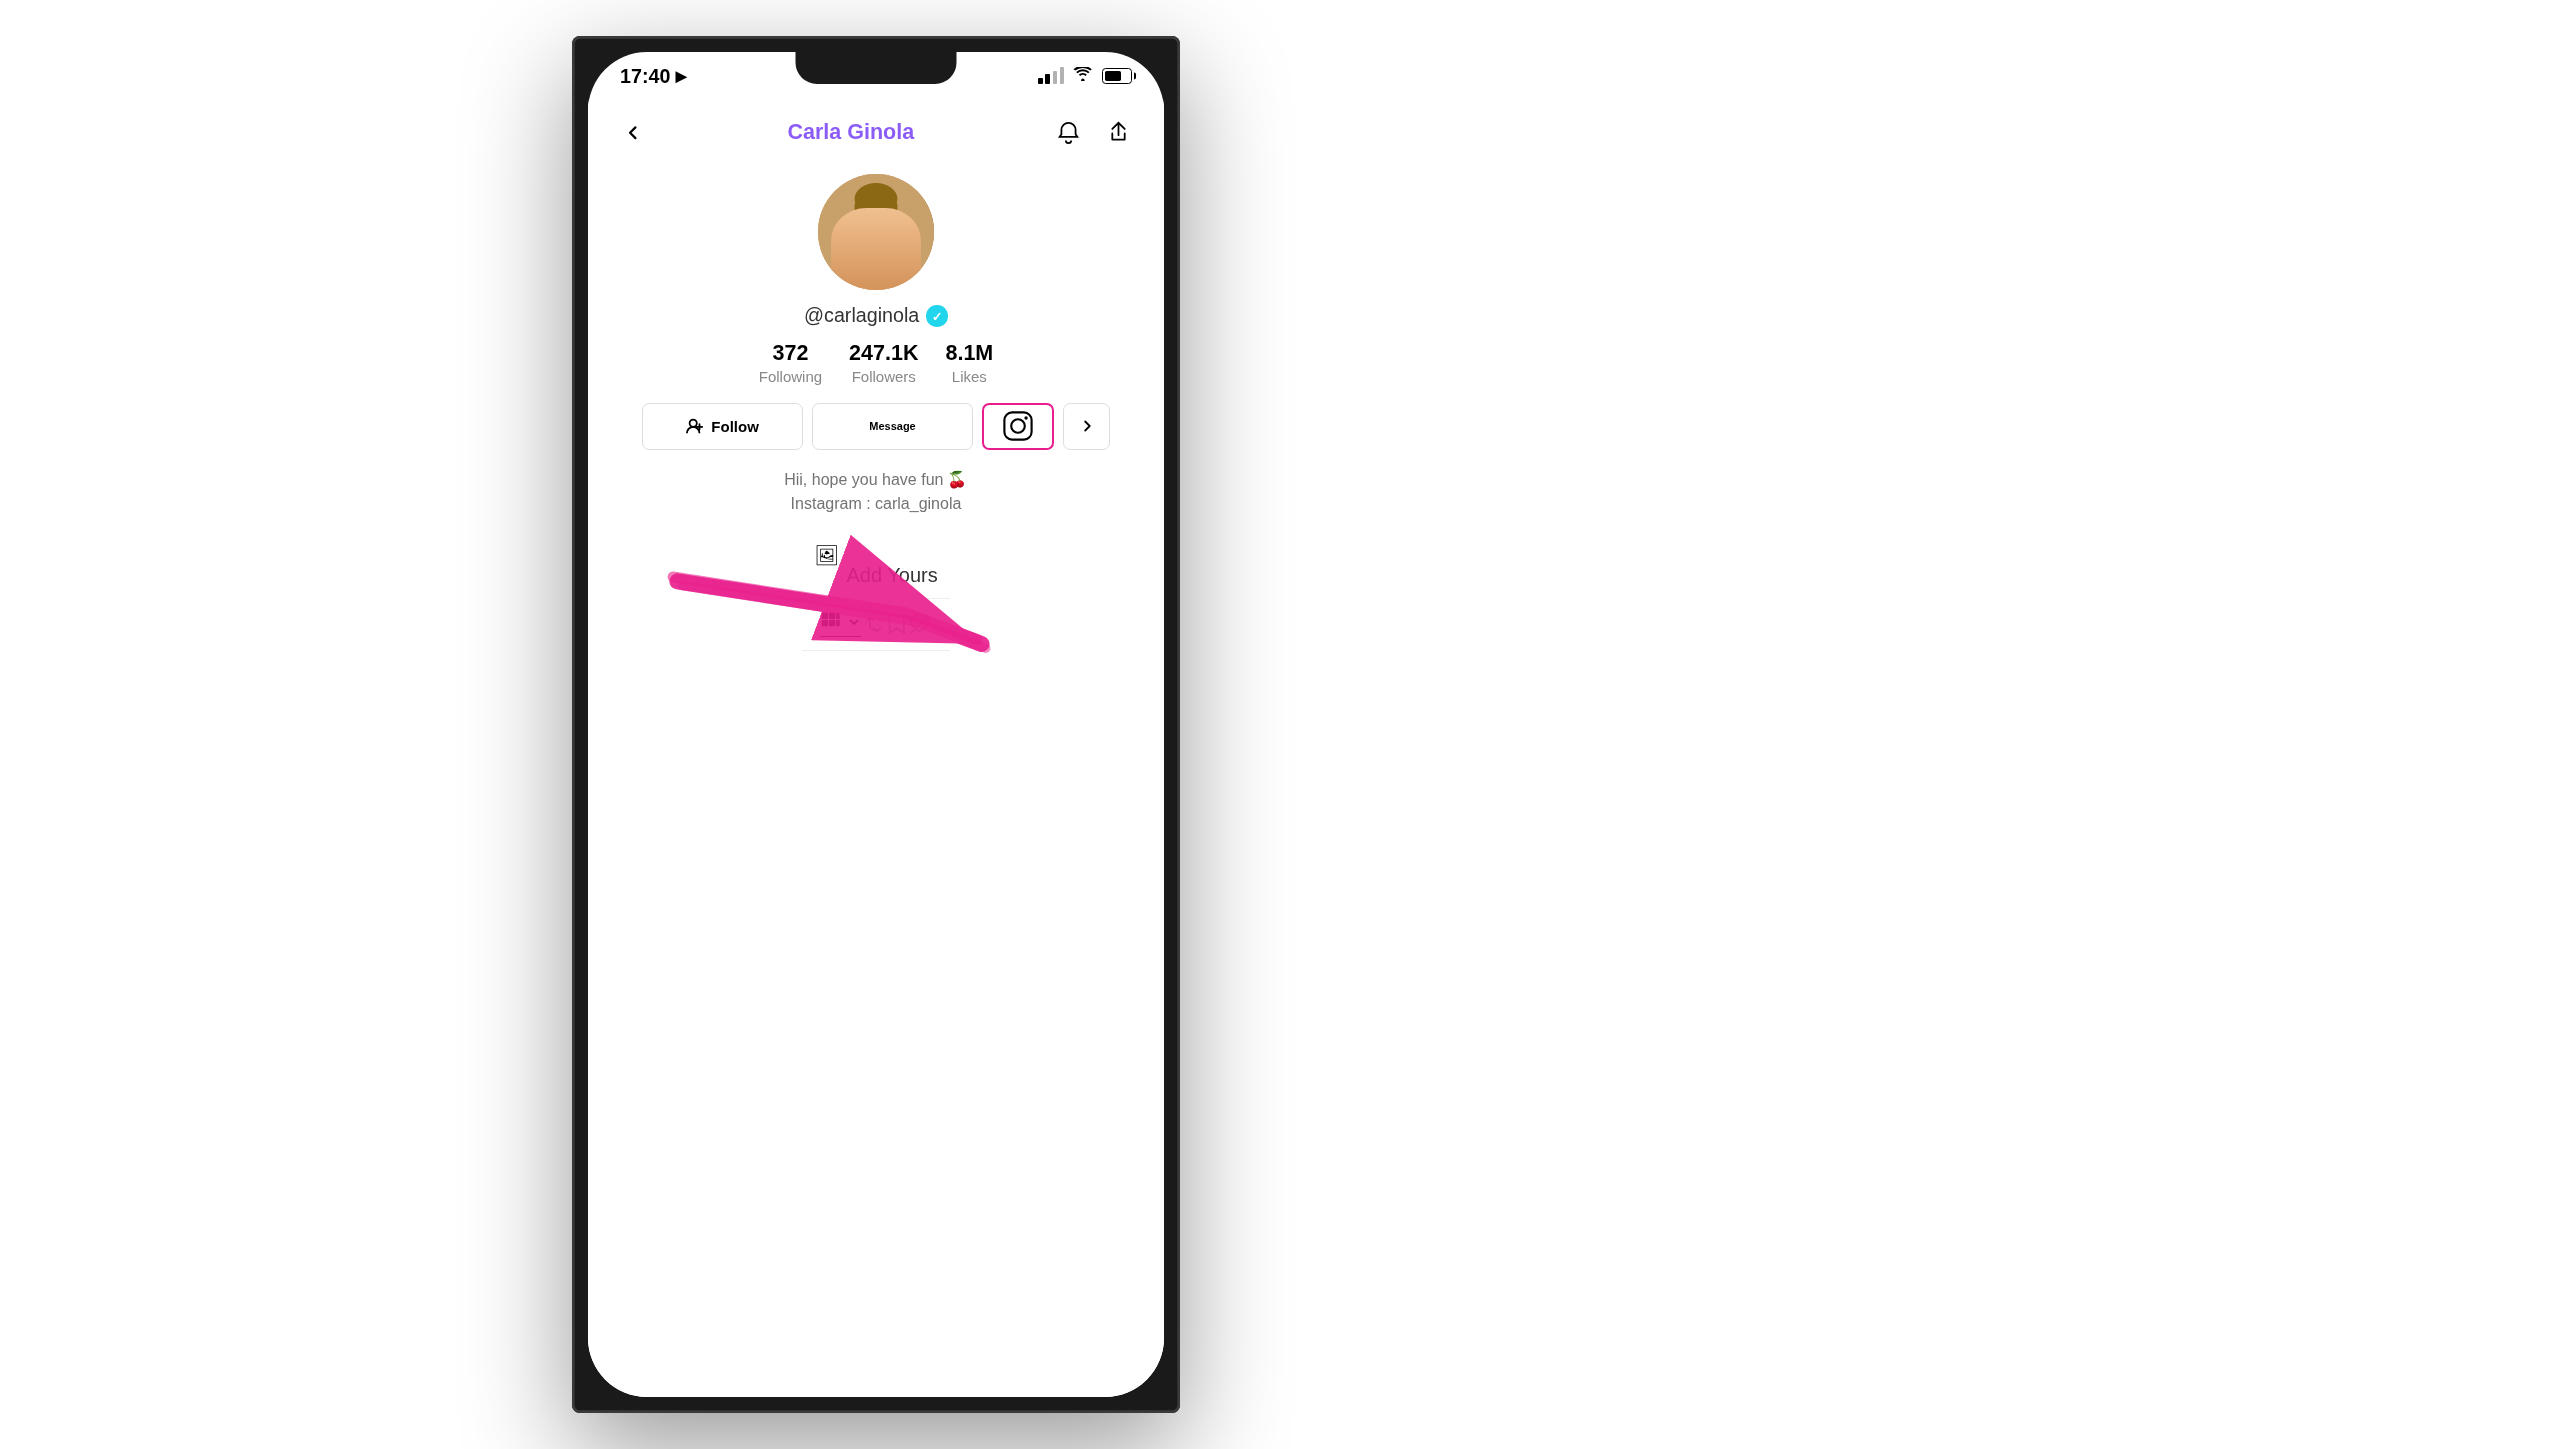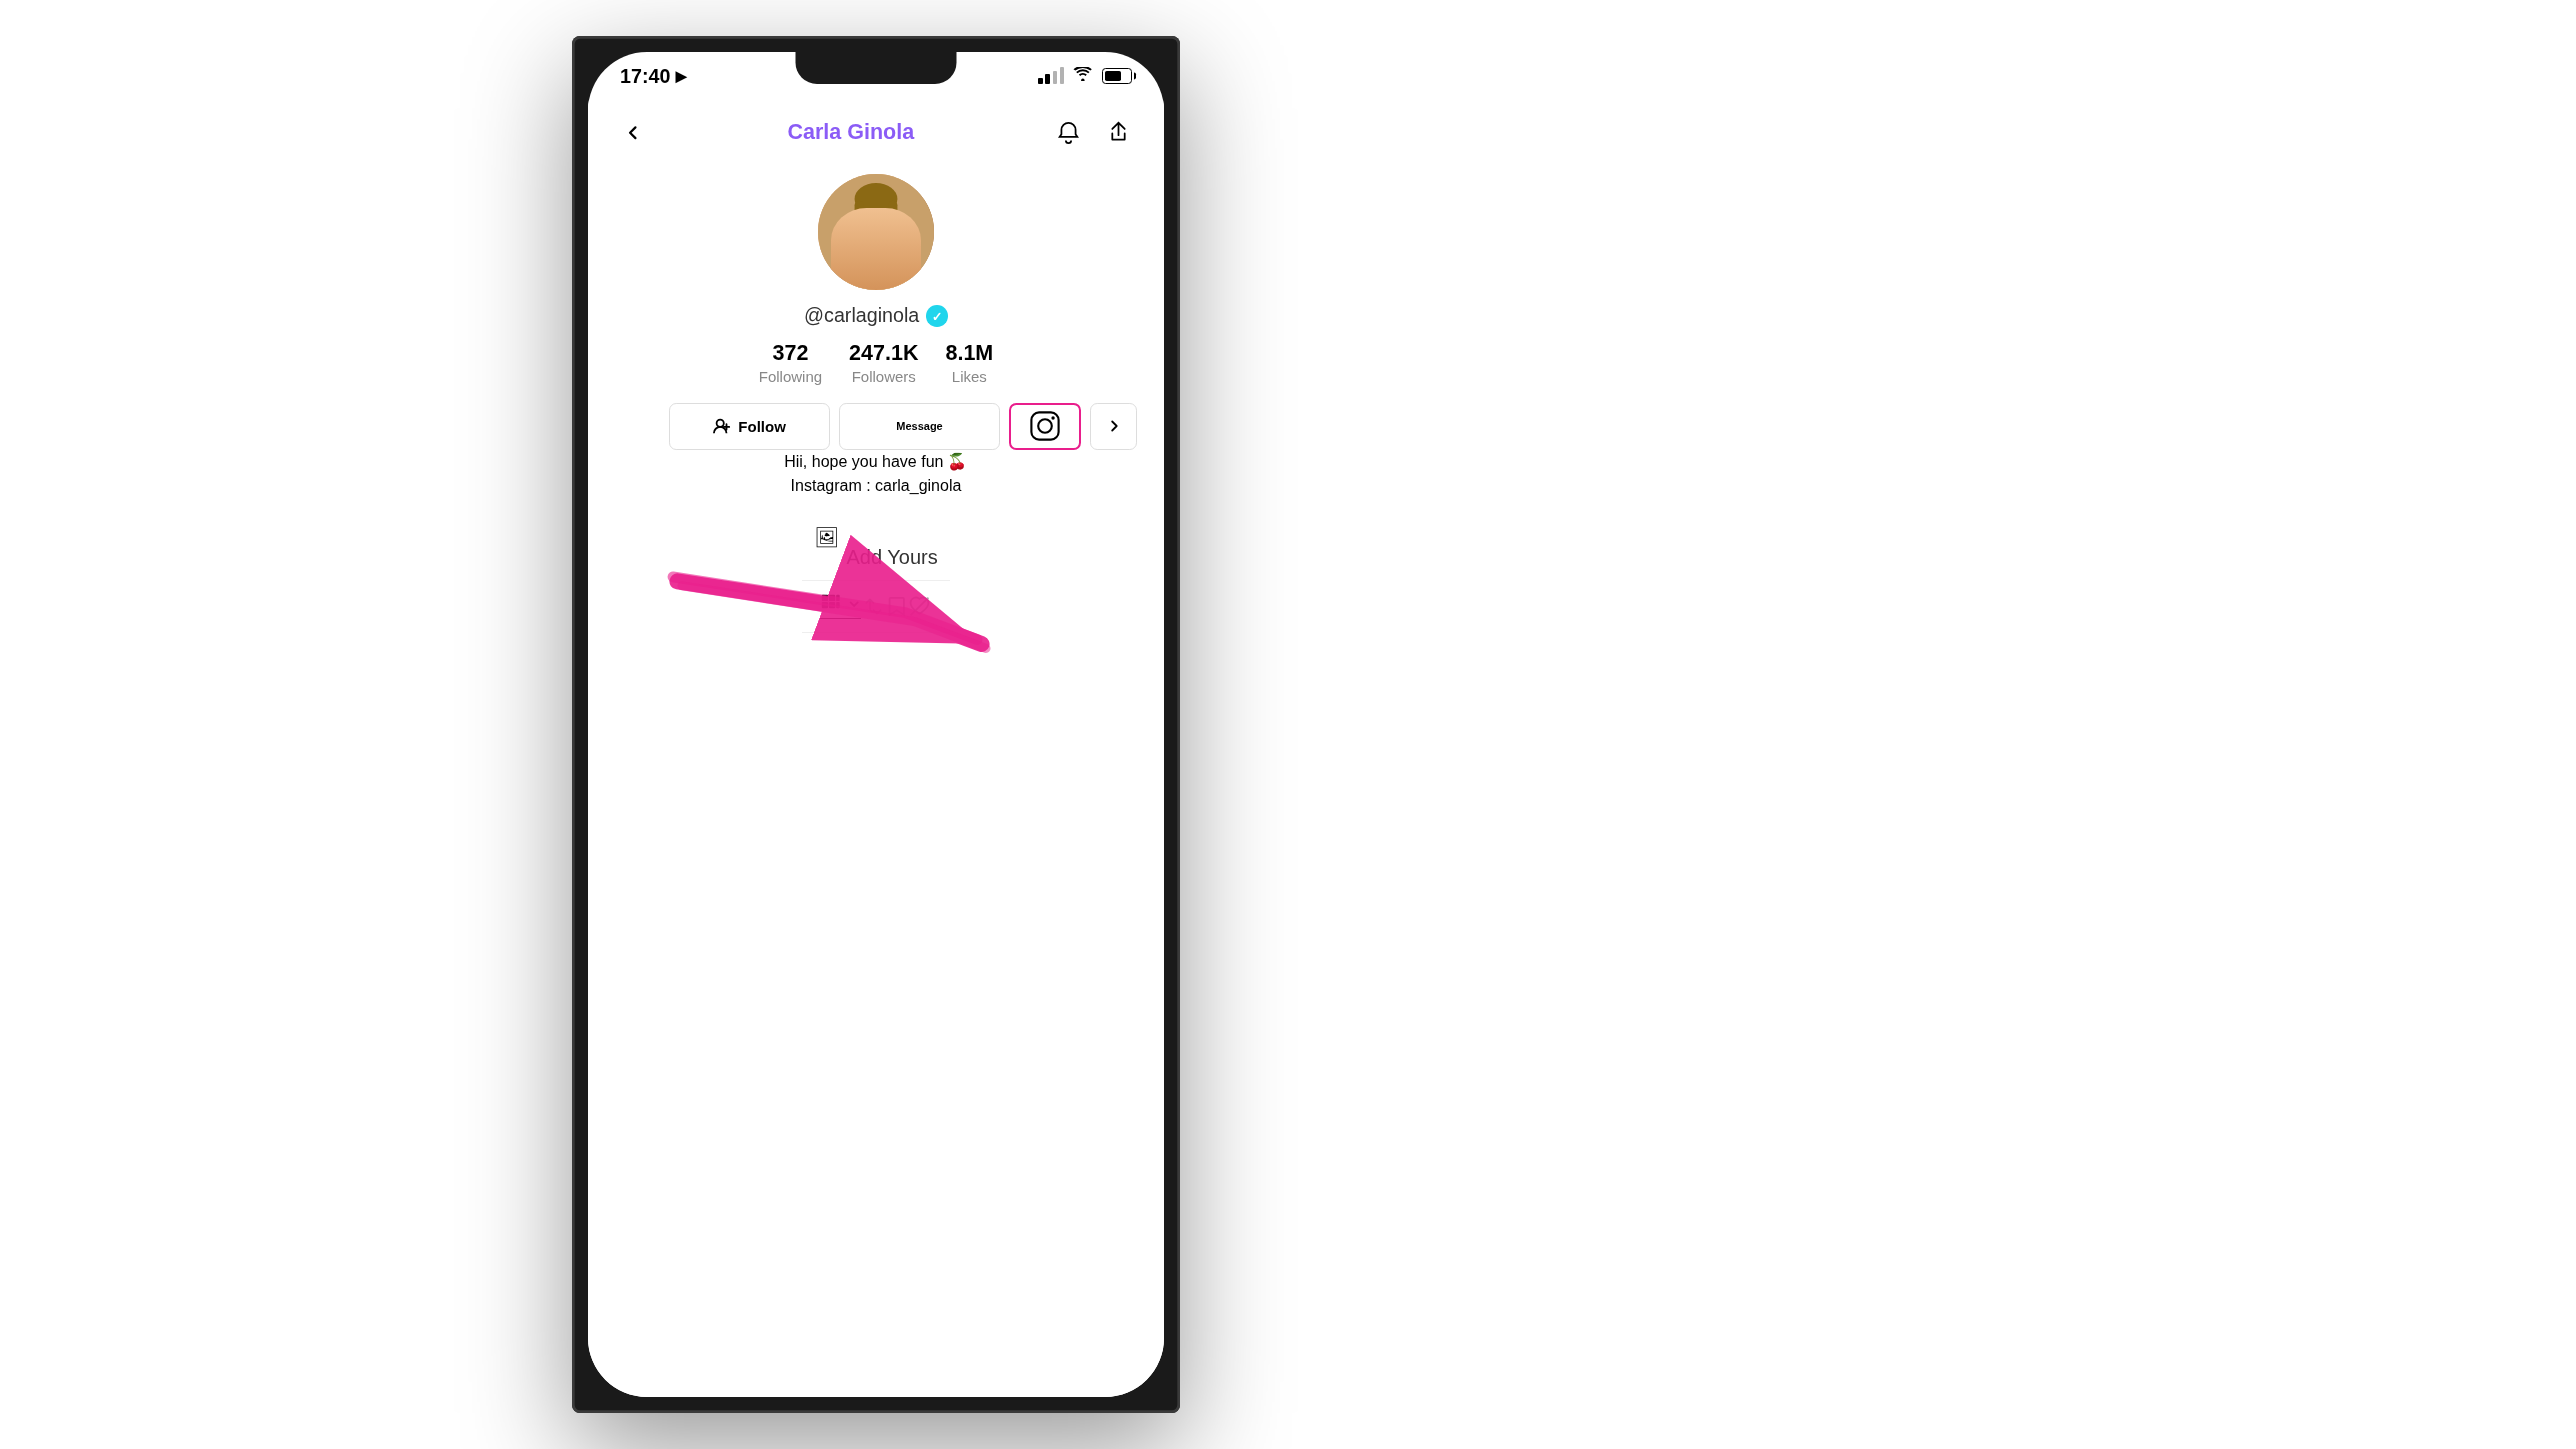--- a/index.html
+++ b/index.html
@@ -263,22 +263,23 @@
 
     .stat-label {
       font-size: 15px;
       color: #888;
     }
 
     
     .action-buttons {
       display: flex;
       gap: 9px;
+      margin-bottom: 18px;
       width: 100%;
-      justify-content: flex-end;
+      justify-content: center;
     }
 
     .btn-follow {
       flex: 1;
       max-width: 161px;
       height: 47px;
       background: #fff;
       border: 1.3px solid #ddd;
       border-radius: 7.2px;
       display: flex;
@@ -333,21 +334,21 @@
 
     
     .bio-section {
       text-align: center;
       margin-bottom: 10.7px;
       padding: 0 18px;
     }
 
     .bio-text {
       font-size: 16px;
-      color: #000000;
+      color: #737373;
       line-height: 1.5;
     }
 
     .add-yours {
       display: flex;
       align-items: center;
       justify-content: center;
       gap: 7.2px;
       margin-top: 7.2px;
       cursor: pointer;

